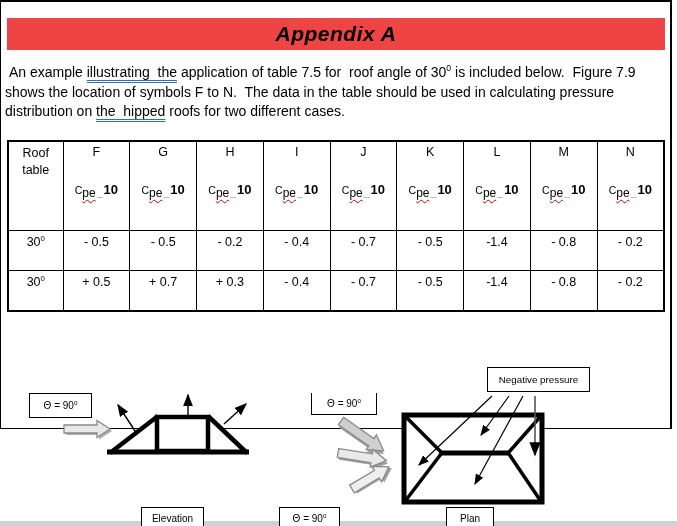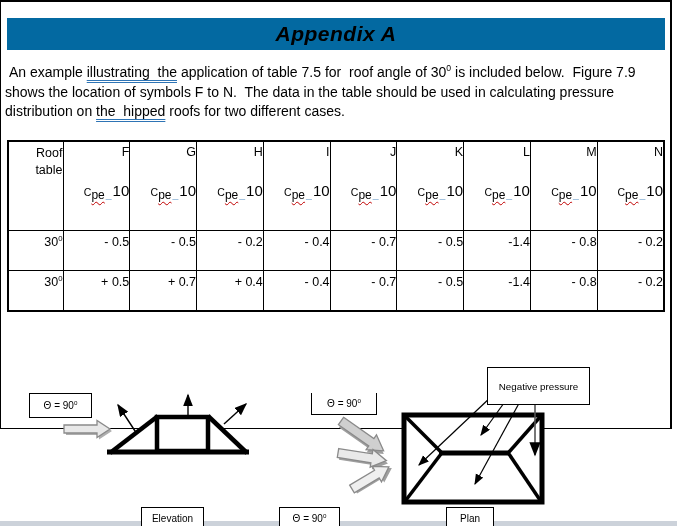--- a/index.html
+++ b/index.html
@@ -6,47 +6,47 @@
   .screen{
     position:relative;width:677px;height:526px;background:#fff;
     font-family:"Liberation Sans",sans-serif;color:#000;overflow:hidden;
   }
   
   .page-frame{
     position:absolute;left:0;top:0;width:672px;height:429px;box-sizing:border-box;
     border:solid #000;border-width:2px 2px 1px 1px;
   }
   .band{
-    position:absolute;left:7px;top:18px;width:658px;height:32px;background:#0369a1;
+    position:absolute;left:7px;top:18px;width:658px;height:32px;background:#ef4444;
     display:flex;align-items:center;justify-content:center;
   }
   .band .title{font-size:21px;font-weight:bold;font-style:italic;letter-spacing:.5px;}
   .para{position:absolute;left:5px;width:666px;font-size:14px;line-height:19.5px;white-space:pre-wrap;}
   .intro{top:63px;}
   .item4{top:319px;line-height:18px;}
   .u-blue{text-decoration:underline double #2e74b5;text-decoration-thickness:1px;text-underline-offset:3px;}
   sup{font-size:0.62em;line-height:0;}
   
   .data-table{position:absolute;left:7px;top:140px;width:658px;border-collapse:collapse;table-layout:fixed;border:2px solid #000;}
-  .data-table td{border:1.5px solid #000;text-align:right;vertical-align:top;padding:2px 0;font-size:12.5px;}
+  .data-table td{border:1.5px solid #000;text-align:center;vertical-align:top;padding:2px 0;font-size:12.5px;}
   .hdr td{height:84px;}
   .datarow td{height:33px;padding-top:4px;}
   .corner{line-height:17px;padding-top:1px;}
   .letter{font-size:12.5px;padding-top:1px;}
   .coef{margin-top:23px;font-size:10.5px;}
   .csub{font-size:12px;vertical-align:-3px;text-decoration:underline wavy #c00000;text-decoration-thickness:1px;text-underline-offset:1.5px;}
   .csep{color:#2e74b5;font-weight:bold;vertical-align:-2px;margin:0 1px;}
-  .cten{font-size:15px;}
+  .cten{font-size:13px;font-weight:bold;}
   
   .figure-svg{position:absolute;left:0;top:355px;width:677px;height:171px;}
   
   .lbl{position:absolute;box-sizing:border-box;border:1px solid #000;background:#fff;
        display:flex;align-items:center;justify-content:center;font-size:10px;white-space:nowrap;}
   .lbl-theta-elev{left:29px;top:393px;width:63px;height:25px;}
-  .lbl-neg{left:487px;top:367px;width:103px;height:38px;font-size:9.8px;}
+  .lbl-neg{left:487px;top:367px;width:103px;height:25px;font-size:9.8px;}
   .lbl-theta-mid{left:311px;top:393px;width:66px;height:22px;border-top:none;background:transparent;}
   .lbl-bottom{top:507px;height:22px;}
   .lbl-elevation{left:141px;width:63px;}
   .lbl-theta-bottom{left:279px;width:61px;}
   .lbl-plan{left:446px;width:48px;}
   .bottom-strip{position:absolute;left:0;top:521px;width:677px;height:5px;background:#ccd2da;}
 </style>
 </head>
 <body>
 
@@ -124,21 +124,21 @@
       <td>- 0.7</td>
       <td>- 0.5</td>
       <td>-1.4</td>
       <td>- 0.8</td>
       <td>- 0.2</td>
     </tr>
     <tr class="datarow">
       <td><span>30</span><sup>0</sup></td>
       <td>+ 0.5</td>
       <td>+ 0.7</td>
-      <td>+ 0.4</td>
+      <td>+ 0.3</td>
       <td>- 0.4</td>
       <td>- 0.7</td>
       <td>- 0.5</td>
       <td>-1.4</td>
       <td>- 0.8</td>
       <td>- 0.2</td>
     </tr>
   </tbody>
     </table>
 

